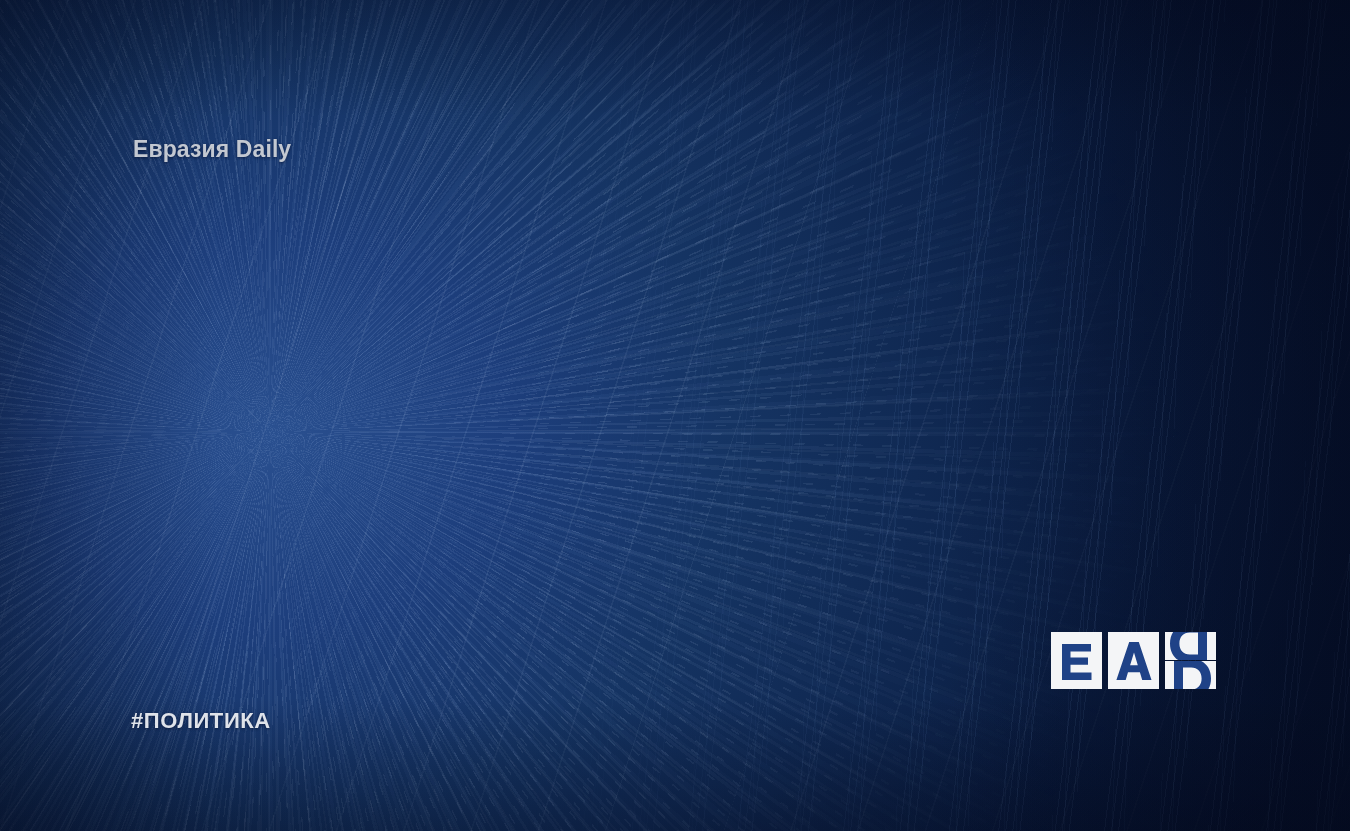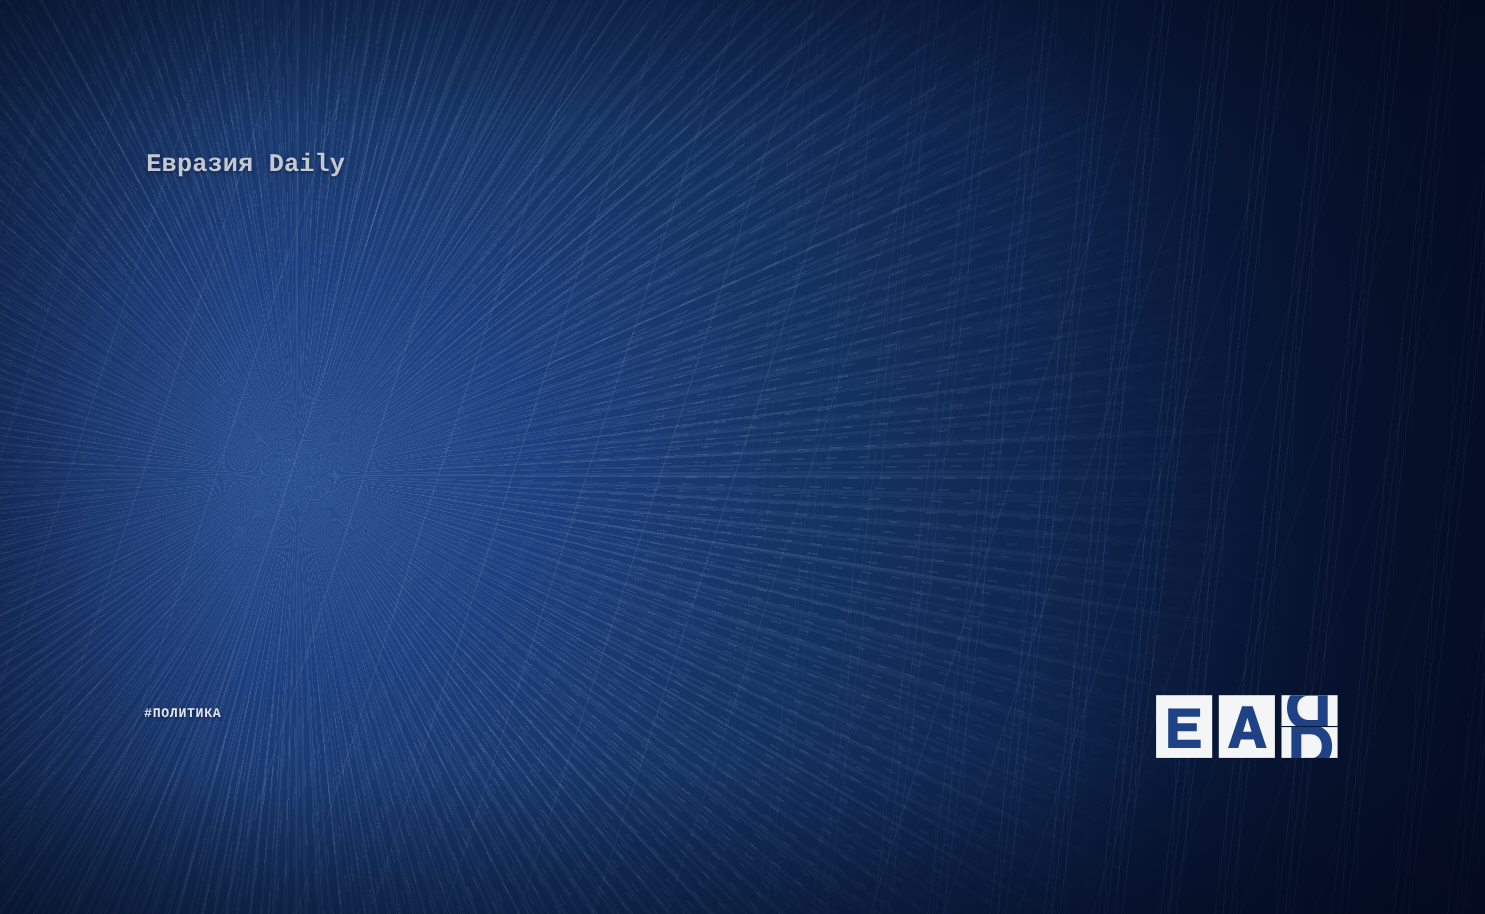--- a/index.html
+++ b/index.html
@@ -6,21 +6,21 @@
     margin: 0;
     padding: 0;
     background: #06102b;
   }
 
   .share-card {
     position: relative;
     width: 1350px;
     height: 831px;
     overflow: hidden;
-    font-family: Liberation Mono, monospace;
+    font-family: Liberation Sans, sans-serif;
     background: #404040;
   }
 
   
 
   .bg-layer {
     position: absolute;
     inset: 0;
     pointer-events: none;
   }
@@ -162,22 +162,22 @@
     font-weight: bold;
     line-height: 76px;
     letter-spacing: -0.2px;
     color: #ffffff;
     text-shadow: 0 2px 7px rgba(0, 8, 30, 0.5);
   }
 
   .tag {
     position: absolute;
     left: 131px;
-    top: 642px;
-    font-size: 12px;
+    top: 708px;
+    font-size: 22px;
     font-weight: bold;
     letter-spacing: 0.6px;
     color: #dfe3ea;
     text-shadow: 0 1px 3px rgba(0, 10, 35, 0.55);
     white-space: nowrap;
   }
 
   
 
   .logo {

